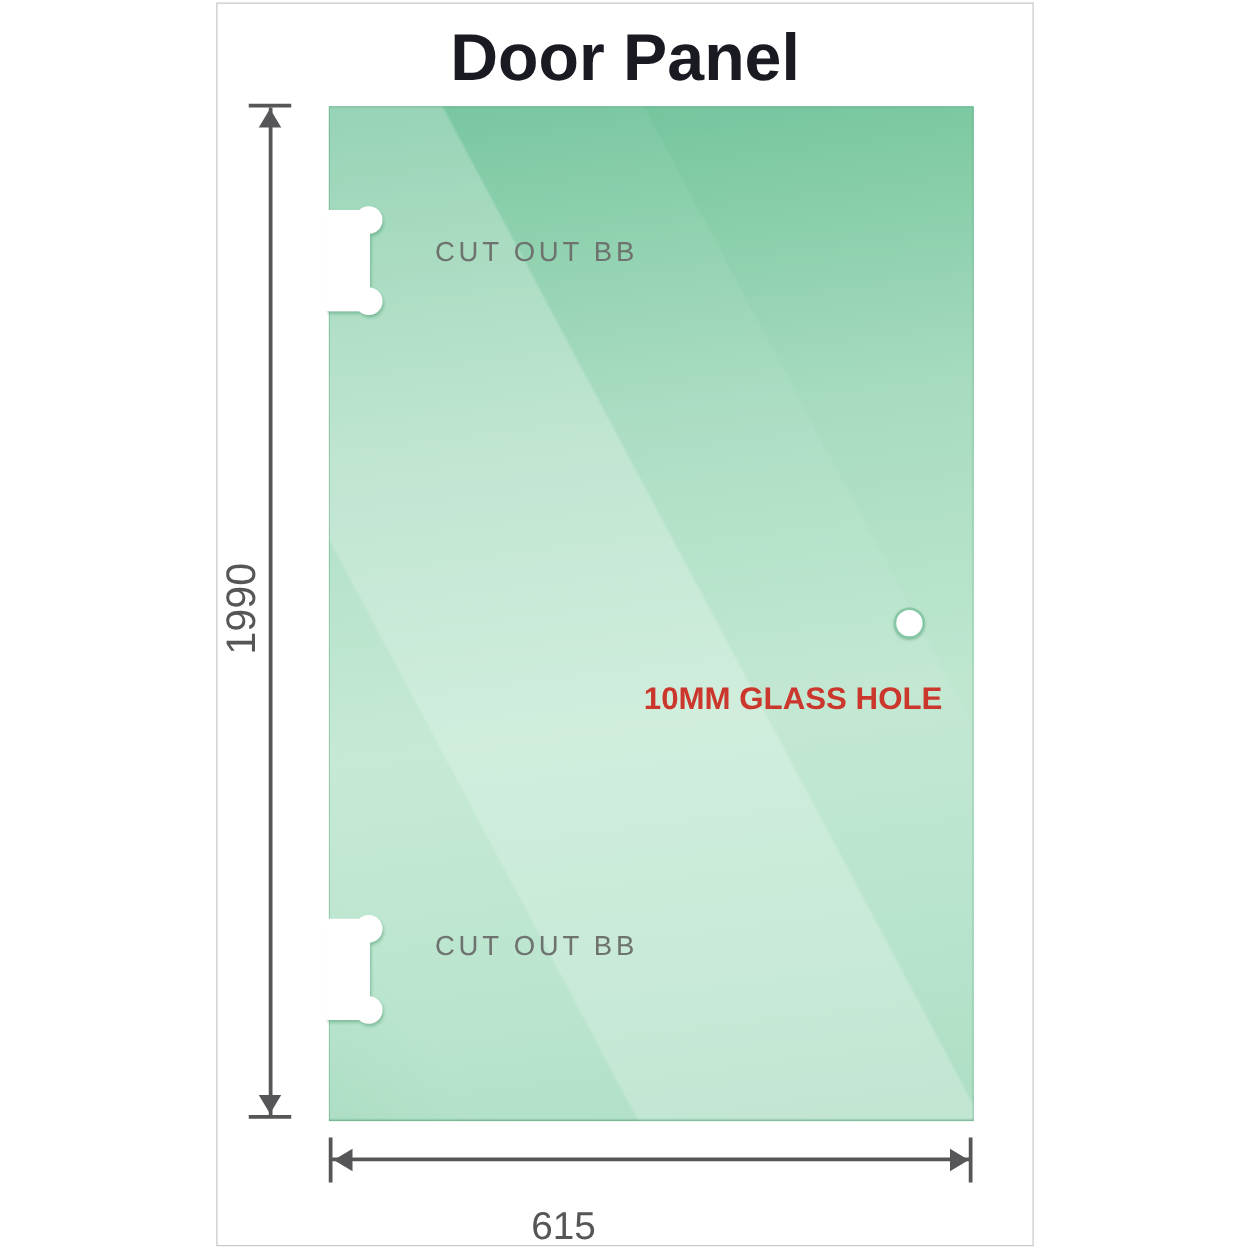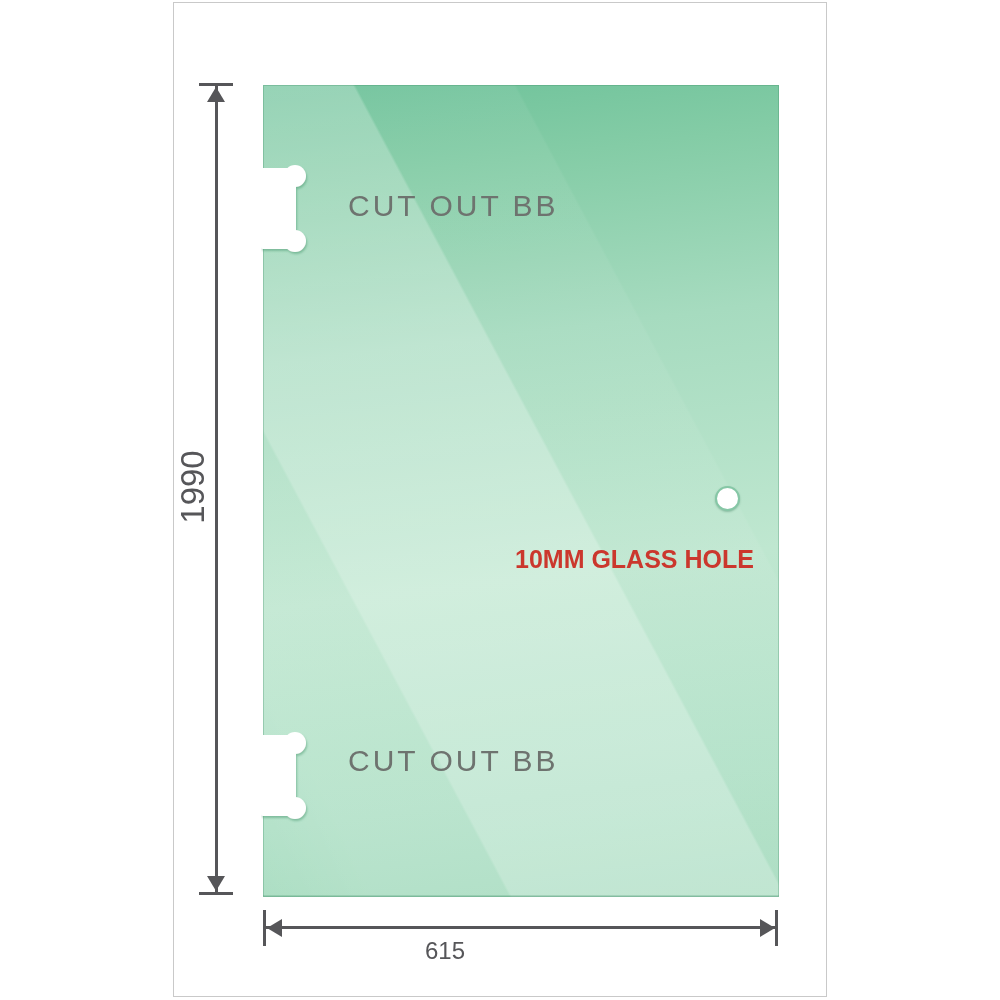--- a/index.html
+++ b/index.html
@@ -30,21 +30,21 @@
         rgba(255,255,255,0.00) 72.3%),
       linear-gradient(173deg,
         var(--glass-dark,#6ec29a) 0%, #84cca6 12%, #a6dbbf 32%,
         var(--glass-light,#bfe7d0) 60%, #b2e1c8 85%, #a8dcc0 100%);
     box-shadow: inset 0 0 0 1px rgba(60,140,100,0.30), inset 0 -2px 0 rgba(60,140,100,0.22);
   }
   .cutout{position:absolute;width:48px;height:96px;}
   .cutout.top{left:-2px;top:76px;}
   .cutout.bottom{left:-2px;top:643px;}
   .cutout-label{
-    position:absolute;font-size:30px;letter-spacing:3px;white-space:nowrap;
+    position:absolute;font-size:22px;letter-spacing:3px;white-space:nowrap;
     color:var(--cutout-label-color,#6e736f);
     text-align:right;
   }
   .cutout-label.top{left:85px;top:104px;}
   .cutout-label.bottom{left:85px;top:659px;}
   .hole{
     position:absolute;left:452px;top:401px;width:21px;height:21px;border-radius:50%;
     background:#fff;border:2px solid var(--hole-ring,#86c7a6);
     box-shadow:0 1px 2px rgba(40,110,75,0.35);
   }
@@ -65,29 +65,30 @@
   .arrow.up{left:207px;top:87px;border-left:9px solid transparent;border-right:9px solid transparent;border-bottom:15px solid var(--dim-color,#565659);}
   .arrow.down{left:207px;top:876px;border-left:9px solid transparent;border-right:9px solid transparent;border-top:15px solid var(--dim-color,#565659);}
   .arrow.left{left:267px;top:919px;border-top:9px solid transparent;border-bottom:9px solid transparent;border-right:15px solid var(--dim-color,#565659);}
   .arrow.right{left:760px;top:919px;border-top:9px solid transparent;border-bottom:9px solid transparent;border-left:15px solid var(--dim-color,#565659);}
   .dim-label{position:absolute;color:var(--dim-color,#565659);}
   .dim-label.height{
     left:156px;top:471px;width:74px;height:32px;
     display:flex;align-items:center;justify-content:center;
     font-size:33px;transform:rotate(-90deg);
   }
-  .dim-label.width{left:425px;top:937px;font-size:24px;}
+  .dim-label.width{left:425px;top:963px;font-size:31px;}
 </style>
 </head>
 <body>
 
 <div class="canvas">
 
   <div class="frame"></div>
 
+  <div class="title">Door Panel</div>
 
   <div class="panel">
 
     <svg class="cutout top" viewBox="0 0 48 96" xmlns="http://www.w3.org/2000/svg">
       <defs>
         <filter id="cutout-shadow" x="-30%" y="-30%" width="160%" height="160%">
           <feDropShadow dx="1" dy="2" stdDeviation="1.3" flood-color="#3a8f66" flood-opacity="0.45"></feDropShadow>
         </filter>
       </defs>
       <g filter="url(#cutout-shadow)" fill="#ffffff">

